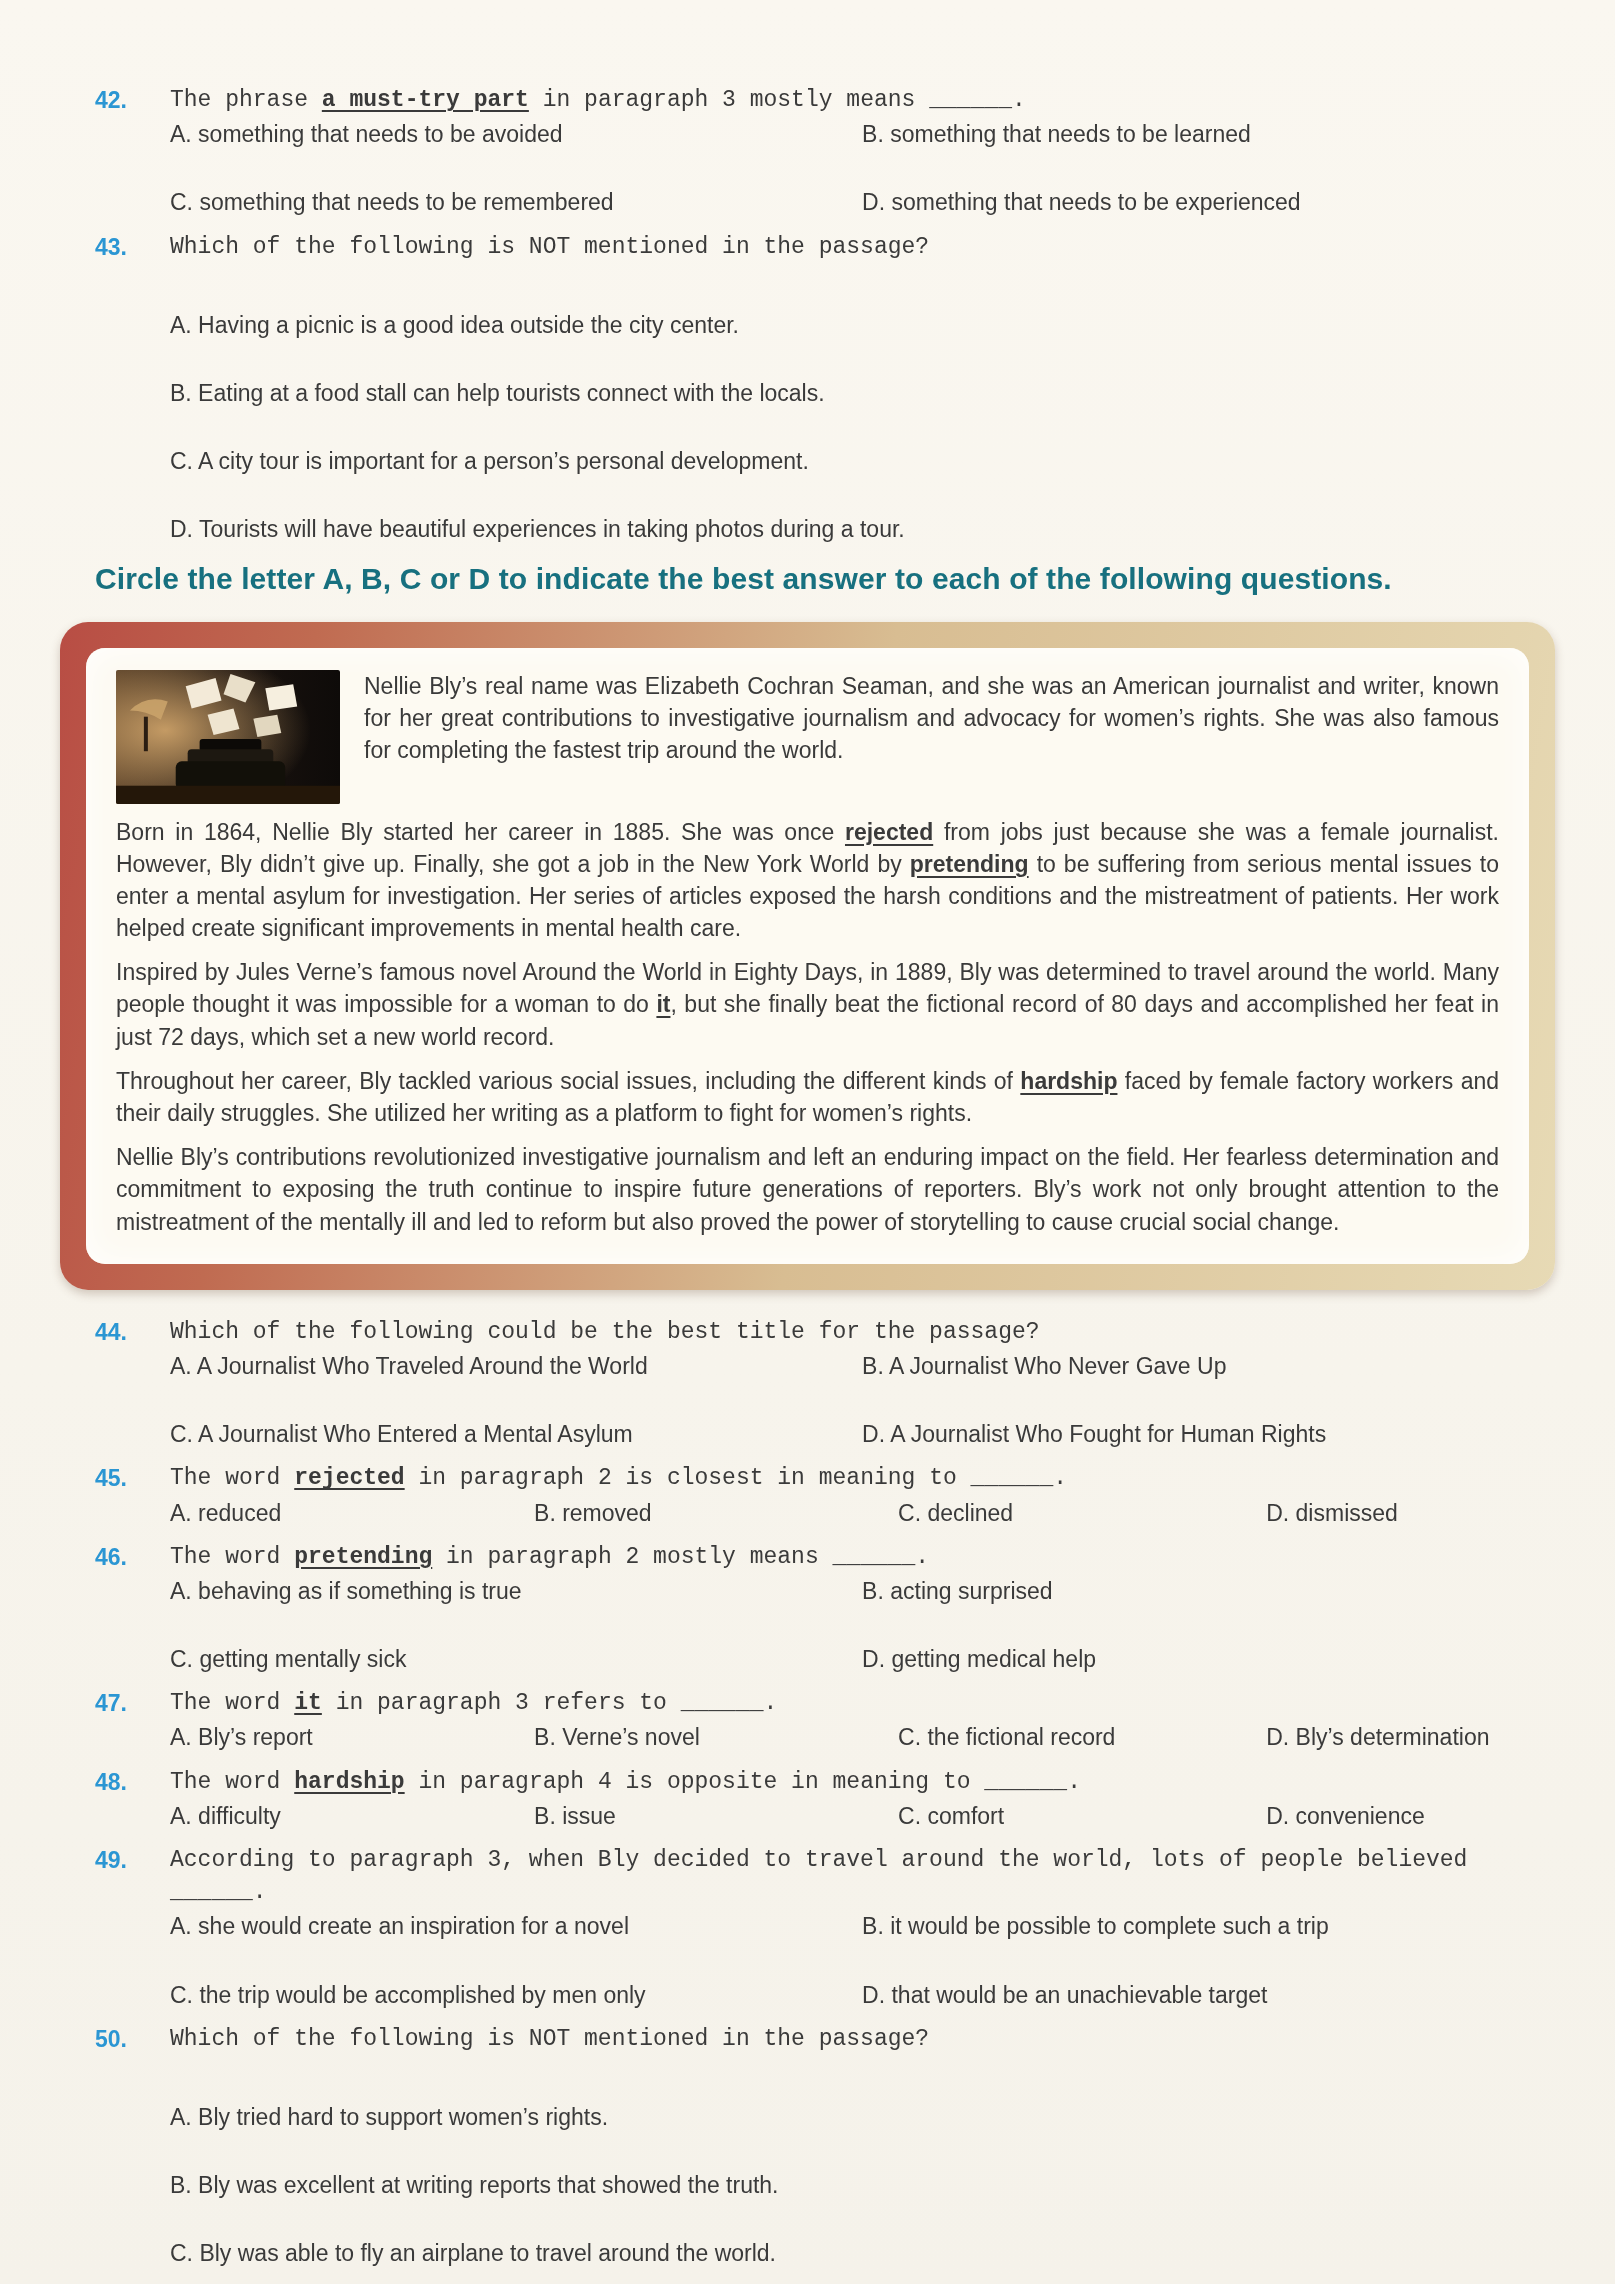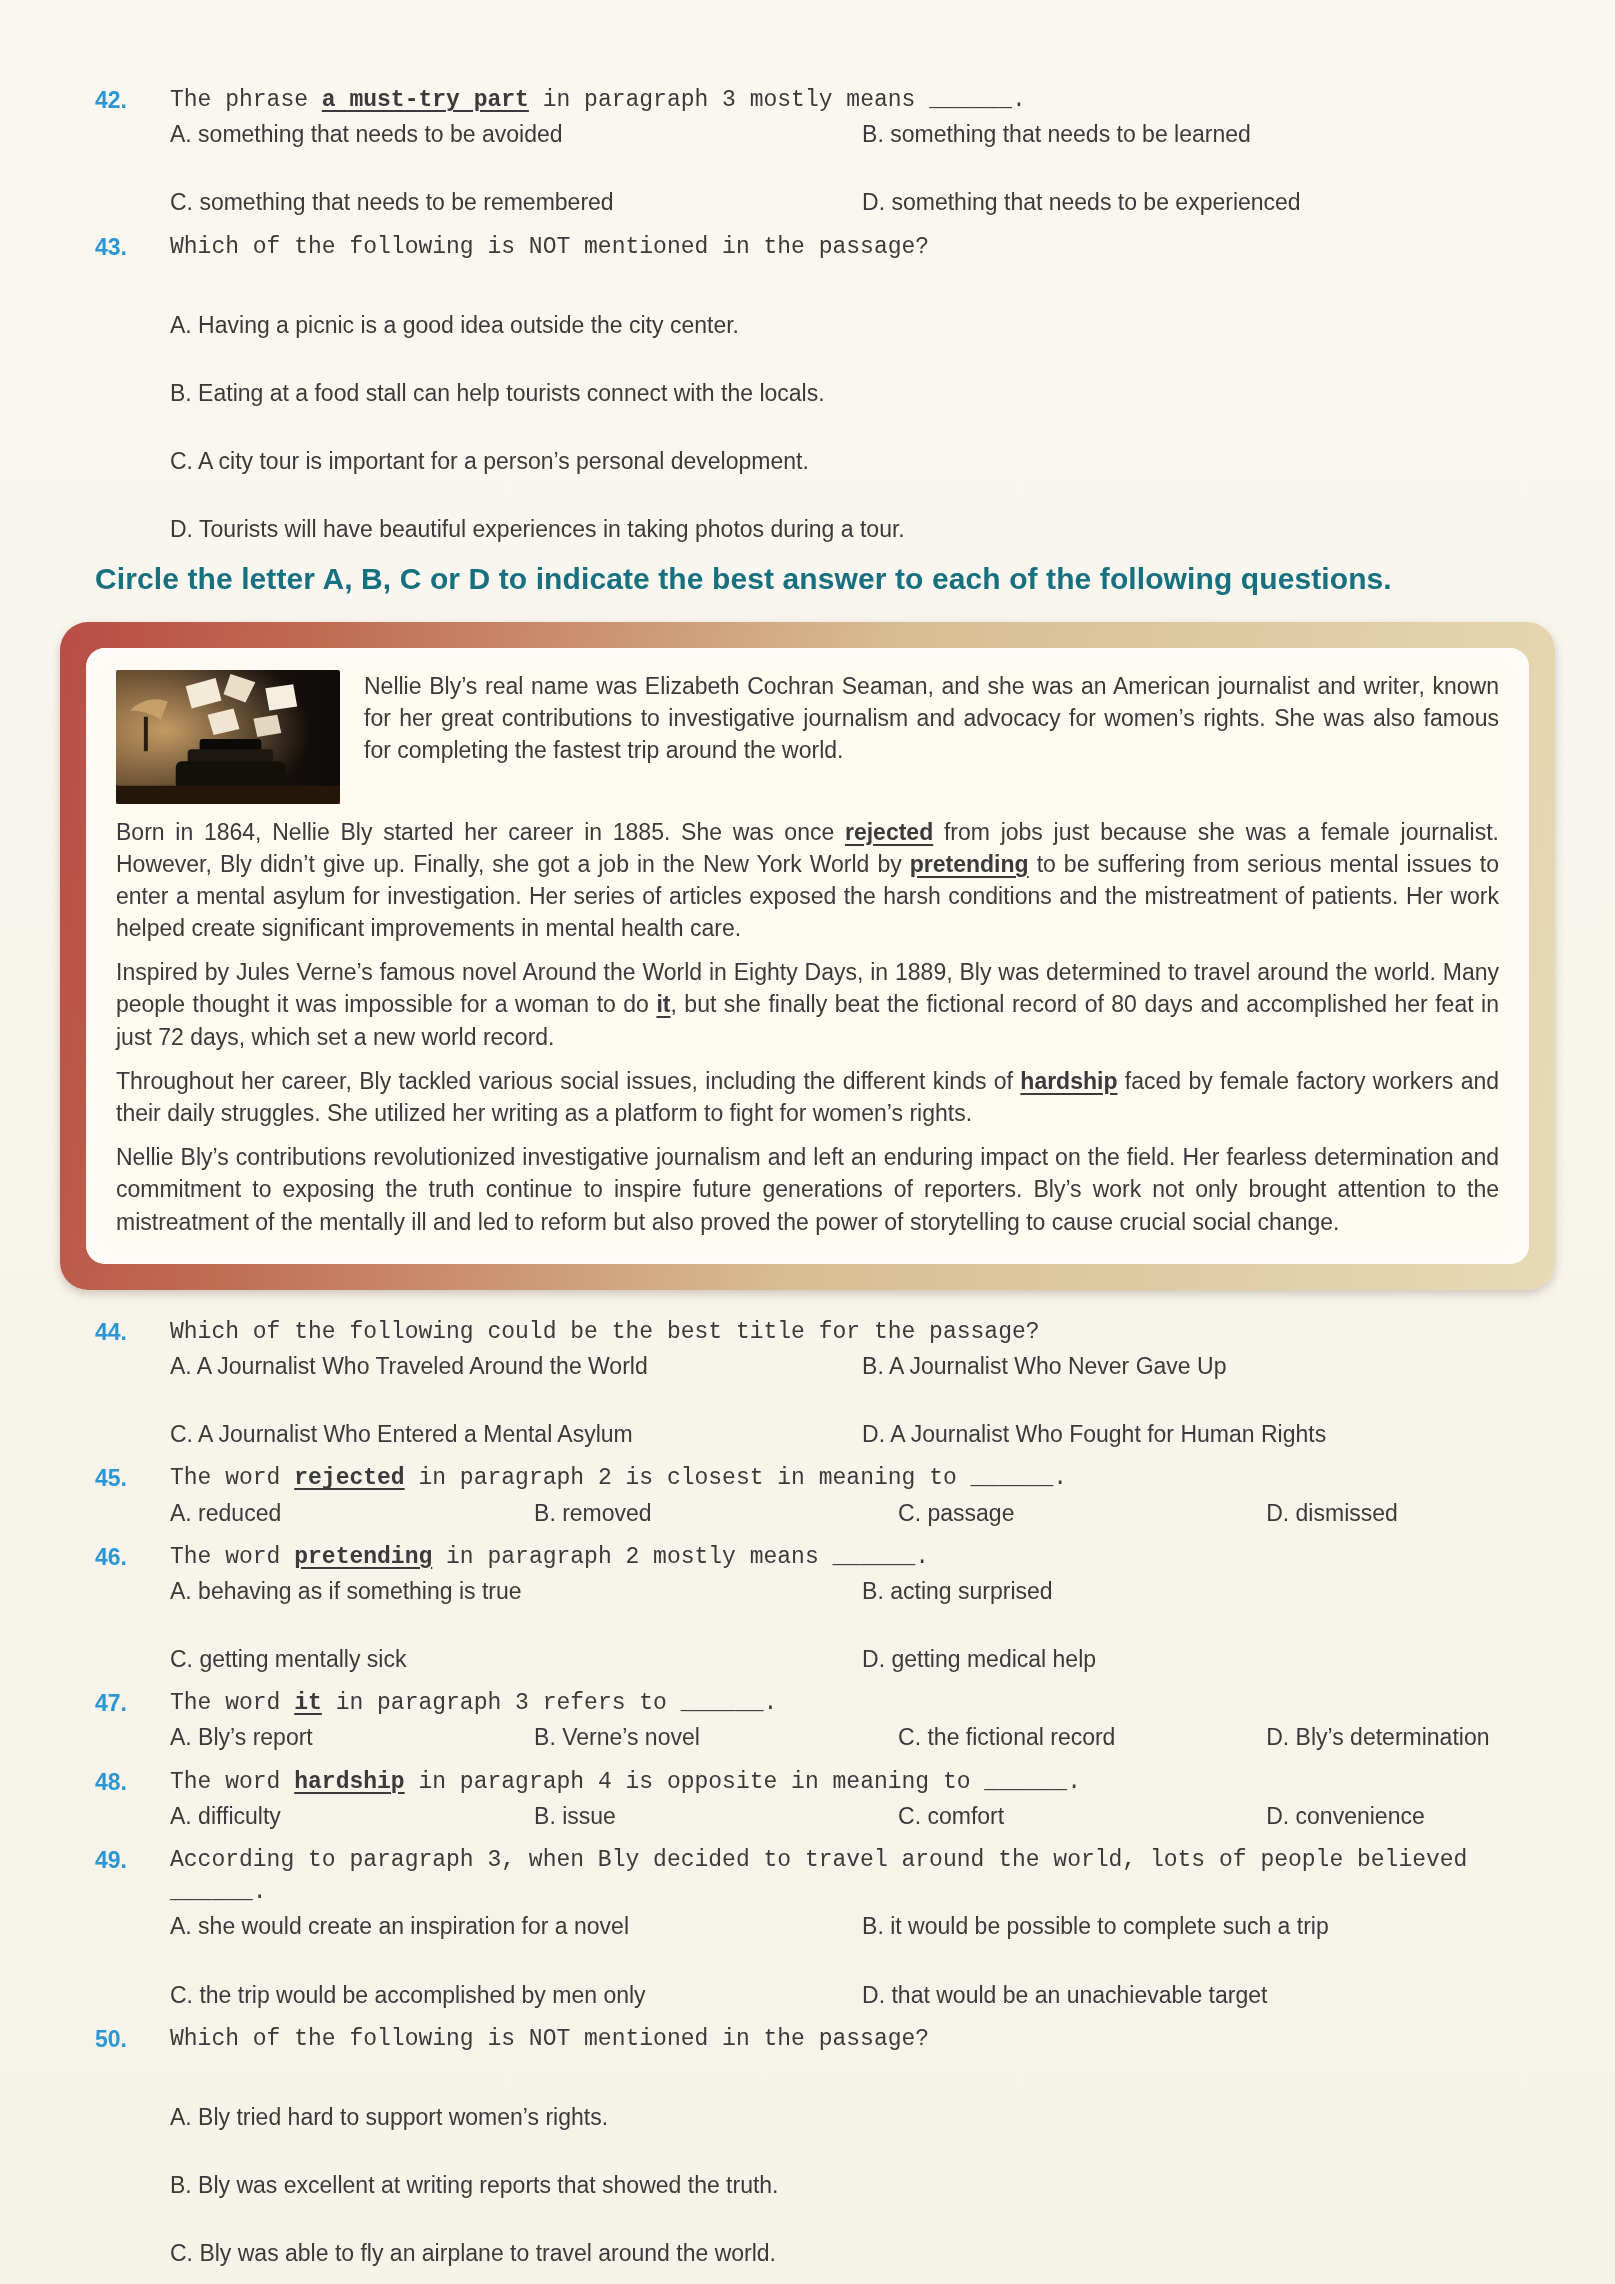--- a/index.html
+++ b/index.html
@@ -175,21 +175,21 @@
             </div>
           </div>
         </div>
         <div class="question">
           <div class="qnum">45.</div>
           <div class="qbody">
             <div class="qstem"><span class="seg-plain">The word </span><span class="seg-keyword">rejected</span><span class="seg-plain"> in paragraph 2 is closest in meaning to ______.</span></div>
             <div class="qopts cols-4">
               <div class="opt">A. reduced</div>
               <div class="opt">B. removed</div>
-              <div class="opt">C. passage</div>
+              <div class="opt">C. declined</div>
               <div class="opt">D. dismissed</div>
             </div>
           </div>
         </div>
         <div class="question">
           <div class="qnum">46.</div>
           <div class="qbody">
             <div class="qstem"><span class="seg-plain">The word </span><span class="seg-keyword">pretending</span><span class="seg-plain"> in paragraph 2 mostly means ______.</span></div>
             <div class="qopts cols-2">
               <div class="opt">A. behaving as if something is true</div>

